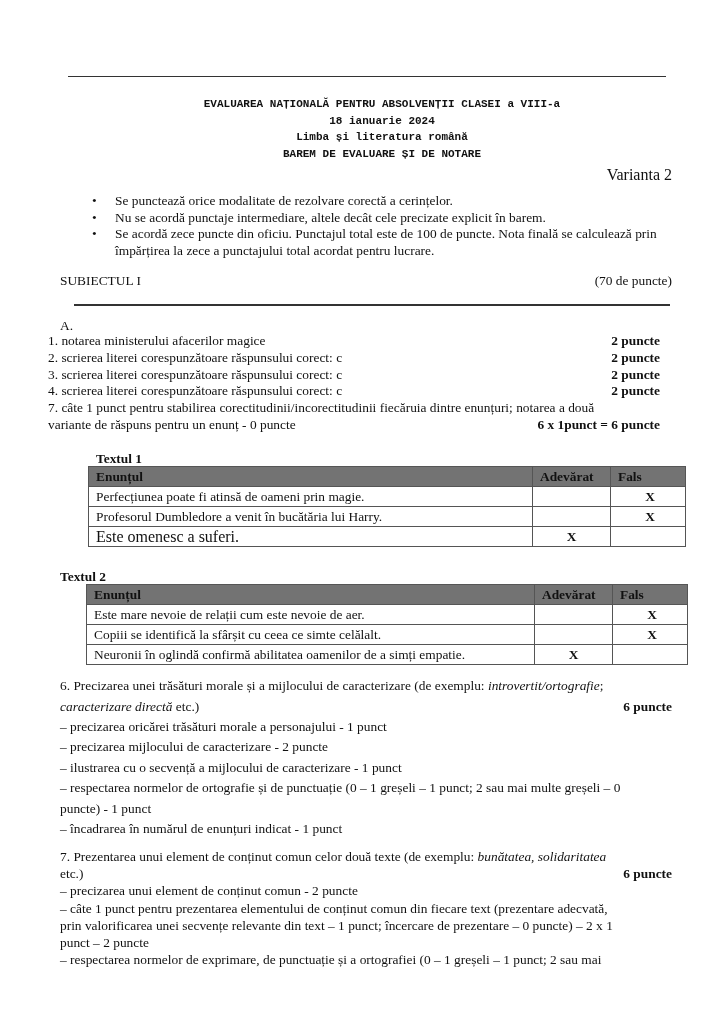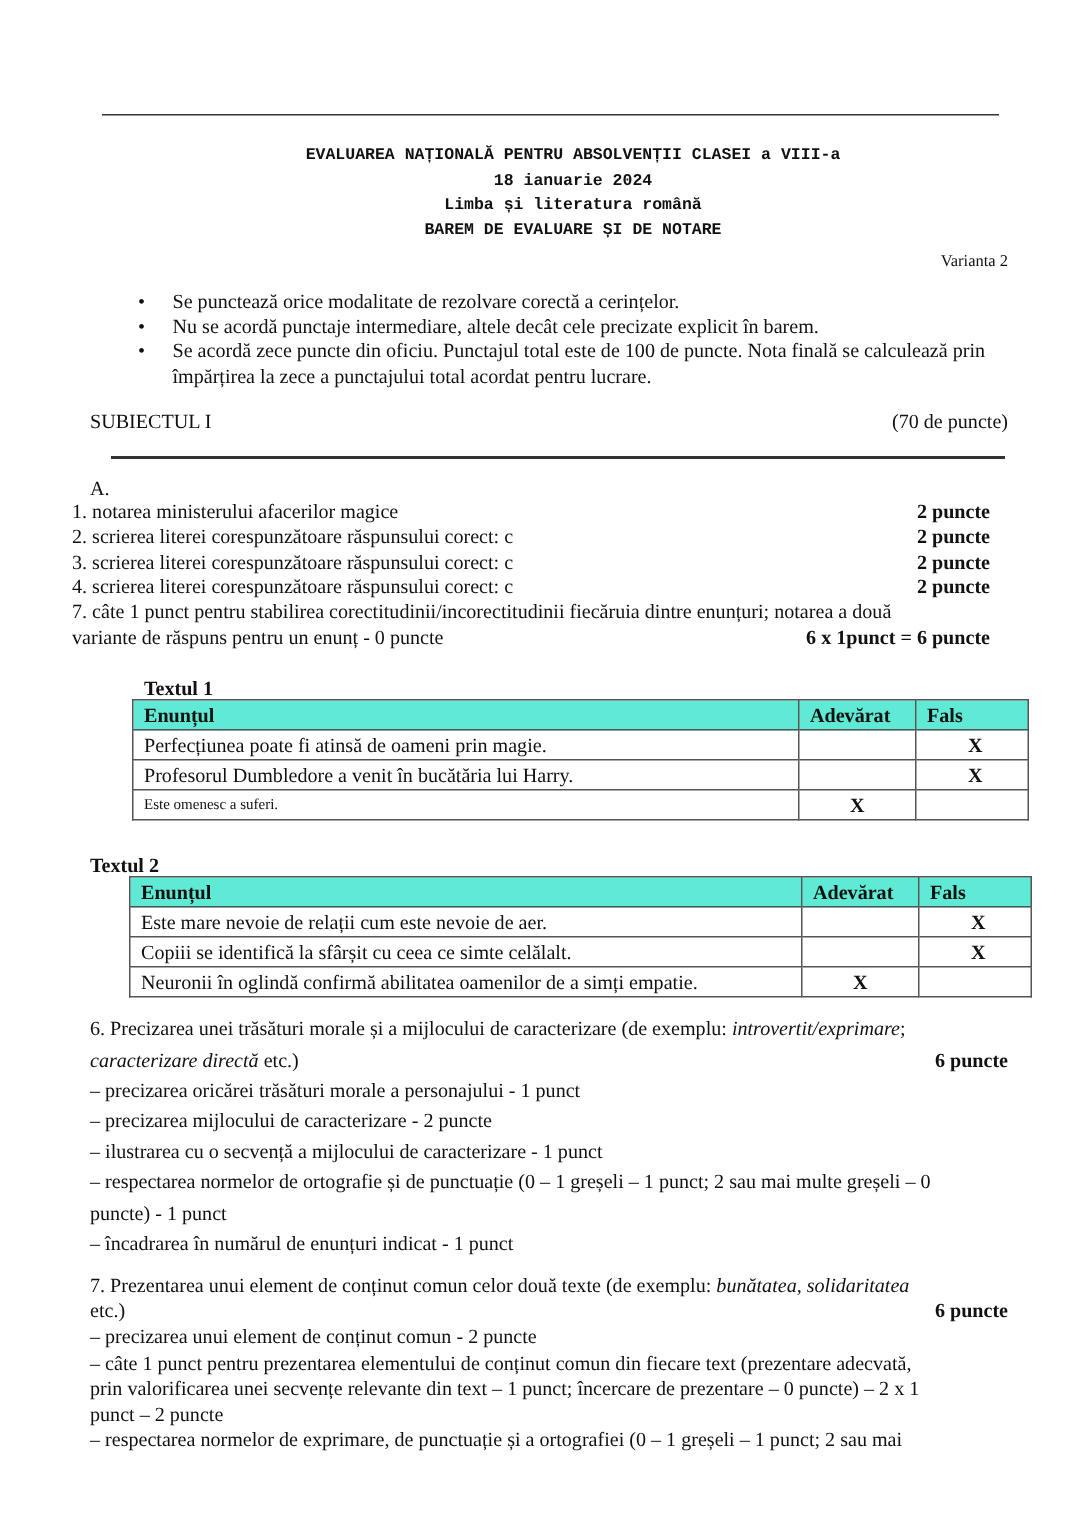--- a/index.html
+++ b/index.html
@@ -6,37 +6,37 @@
     body {
       width: 724px; height: 1024px; position: relative; overflow: hidden;
       font-family: "Liberation Serif", "DejaVu Serif", serif;
       color: #111111; font-size: 13.4px; line-height: 17px;
     }
     .abs { position: absolute; }
     .top-rule { left: 68px; top: 76px; width: 598px; height: 0; border-top: 1px solid #333; }
     .header { left: 0; width: 724px; top: 96px; text-align: center; font-weight: bold; }
     .header div { line-height: 16.5px; font-size: 11px; font-family: Liberation Mono, monospace; }
     .header .h1 { padding-left: 40px; }
-    .variant { right: 52px; top: 166px; font-size: 11px; }
+    .variant { right: 52px; top: 166px; font-size: 16px; }
     .bullets { left: 92px; top: 193px; width: 600px; margin: 0; padding: 0; list-style: none; }
     .bullets li { position: relative; padding-left: 23px; line-height: 16.5px; }
     .bullets li .dot { position: absolute; left: 0; top: 0; }
     .subj { left: 60px; top: 272px; width: 612px; font-weight: normal; display: flex; justify-content: space-between; }
     .subj-rule { left: 74px; top: 304px; width: 596px; border-top: 2px solid #333; }
     .secA { left: 60px; top: 317px; }
     .items { left: 48px; top: 333px; width: 612px; }
     .row { display: flex; justify-content: space-between; line-height: 16.8px; }
     .row .pts { font-weight: bold; white-space: nowrap; }
     .tlabel { font-weight: bold; left: 60px; }
     table.tf { position: absolute; left: 88px; width: 598px; border-collapse: collapse; font-size: 13.4px; }
     table.tf th, table.tf td { border: 1px solid #555; padding: 0 7px; height: 19px; line-height: 18px; text-align: left; }
-    table.tf th { background: #5eead4; font-weight: bold; }
+    table.tf th { background: #737373; font-weight: bold; }
     table.tf td.c { text-align: center; font-weight: bold; }
     table.tf td.r { text-align: right; font-weight: bold; padding-right: 30px; }
-    table.tf td.small { font-size: 10px; margin-top: 25px; }
+    table.tf td.small { font-size: 16px; margin-top: 25px; }
     .col-a { width: 63px; }
     .col-f { width: 60px; }
     .body-block { left: 60px; width: 612px; }
     .body-block .line { line-height: 20.5px; }
     .q7 .line { line-height: 17.2px; }
     .just { text-align: justify; text-align-last: auto; }
     .it { font-style: italic; }
   </style>
 </head>
 <body>
@@ -136,21 +136,21 @@
   </tr>
   <tr>
     <td>Neuronii în oglindă confirmă abilitatea oamenilor de a simți empatie.</td>
     <td class="c">X</td>
     <td class="r"></td>
   </tr>
 </tbody>
   </table>
 
 <div class="abs body-block" style="top:676px;">
-  <div class="line just"><span>6. Precizarea unei trăsături morale și a mijlocului de caracterizare (de exemplu: </span><span class="it">introvertit/exprimare</span><span>;</span></div>
+  <div class="line just"><span>6. Precizarea unei trăsături morale și a mijlocului de caracterizare (de exemplu: </span><span class="it">introvertit/ortografie</span><span>;</span></div>
   <div class="row line" style="line-height:20px;">
       <span><span class="it">caracterizare directă</span><span> etc.)</span></span>
       <span class="pts">6 puncte</span>
     </div>
   <div class="line">– precizarea oricărei trăsături morale a personajului - 1 punct</div>
   <div class="line">– precizarea mijlocului de caracterizare - 2 puncte</div>
   <div class="line">– ilustrarea cu o secvență a mijlocului de caracterizare - 1 punct</div>
   <div class="line">– respectarea normelor de ortografie și de punctuație (0 – 1 greșeli – 1 punct; 2 sau mai multe greșeli – 0</div>
   <div class="line">puncte) - 1 punct</div>
   <div class="line">– încadrarea în numărul de enunțuri indicat - 1 punct</div>

